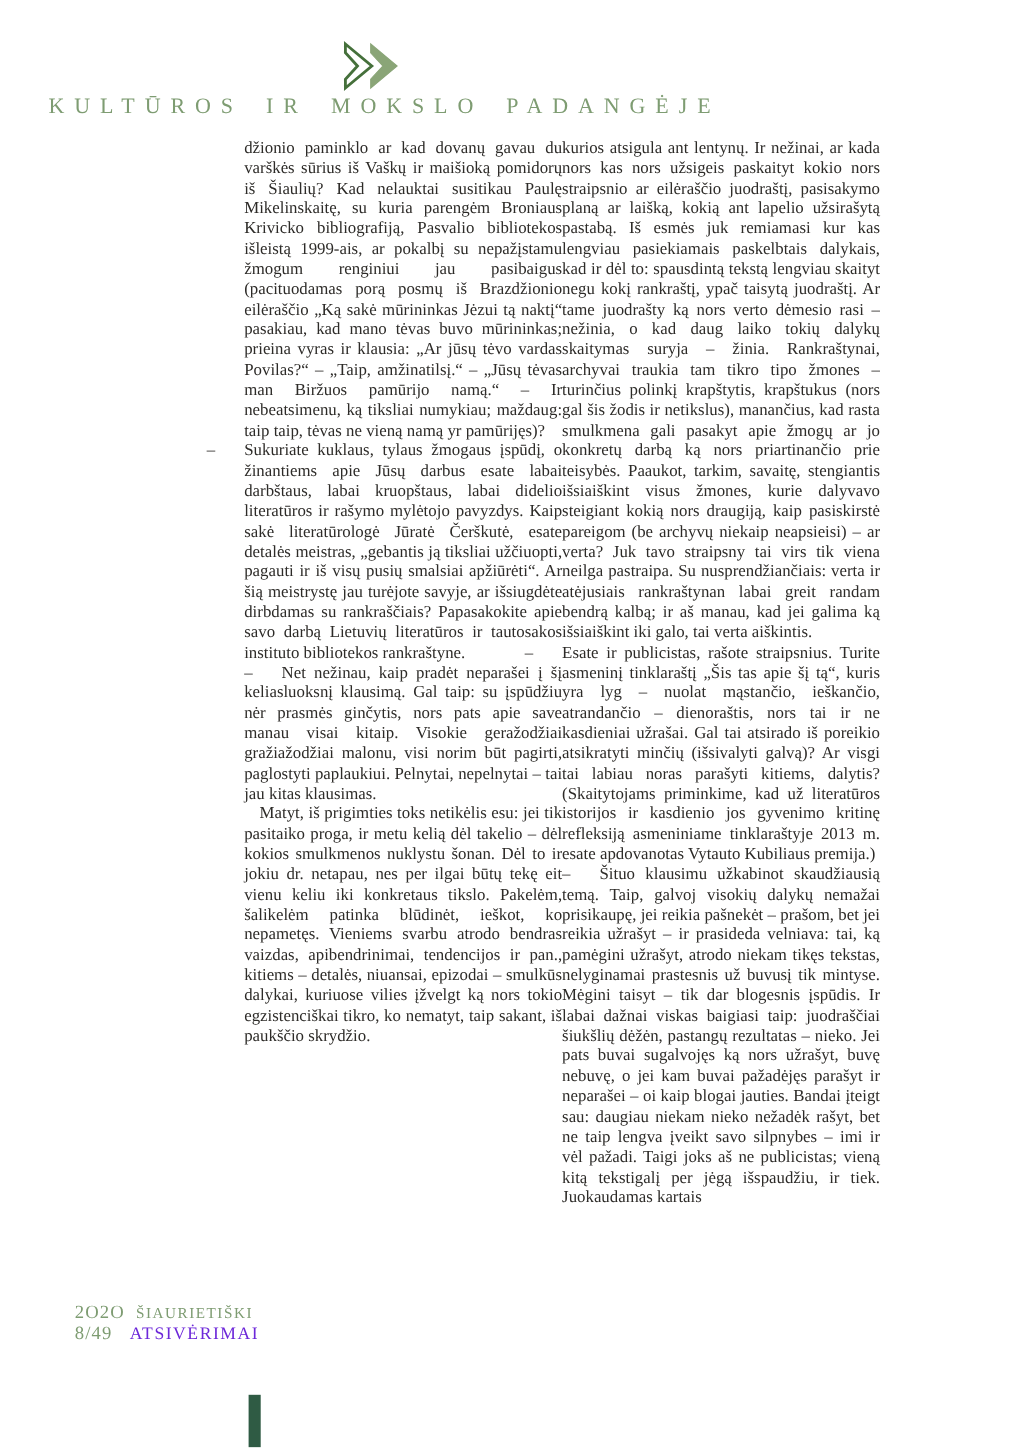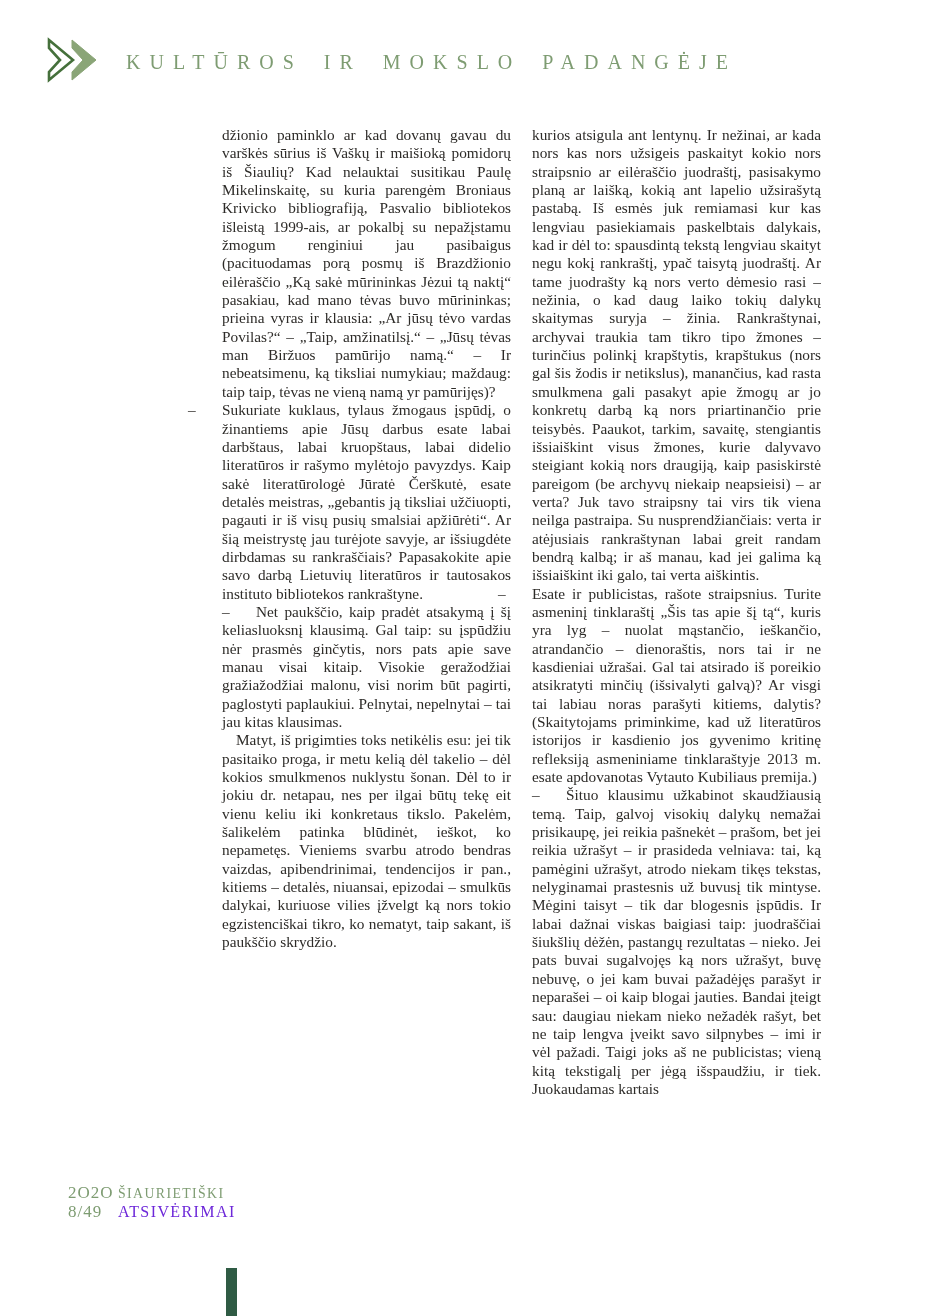--- a/index.html
+++ b/index.html
@@ -12,39 +12,39 @@
     font-family: "Liberation Serif", "DejaVu Serif", serif;
   }
 
   
   .header {
     position: absolute;
     left: 44px;
     top: 36px;
     display: flex;
     align-items: center;
+    flex-direction: column;
   }
   .chevron-wrap { width: 62px; height: 48px; margin-right: 20px; }
   .section-title {
     color: #7e9c72;
     font-size: 20px;
     letter-spacing: 9px;
     word-spacing: 7px;
     white-space: nowrap;
     transform: translateY(2px);
   }
 
   
   .content {
     position: absolute;
     left: 222px;
     top: 126px;
     width: 600px;
     display: flex;
-    gap: 21px;
   }
   .col {
     width: 289px;
     color: #2d2b28;
     font-size: 15.3px;
     line-height: 18.35px;
     text-align: justify;
   }
   .col p, .col div.q { margin: 0; padding: 0; }
   .p-ind { text-indent: 14px; }
@@ -65,20 +65,21 @@
   }
   .footer .num {
     color: #7e9c72;
     font-size: 17px;
     letter-spacing: 1px;
   }
   .footer .name1 {
     color: #7e9c72;
     font-size: 13.8px;
     letter-spacing: 1.4px;
+    text-align: center;
   }
   .footer .name2 {
     color: #6d28d9;
     font-size: 16px;
     letter-spacing: 1.4px;
   }
 
   
   .section-tab {
     position: absolute;
@@ -106,21 +107,21 @@
 
   <div class="content">
 
     <div class="col">
       <p>džionio paminklo ar kad dovanų gavau du varškės sūrius iš Vaškų ir maišioką pomidorų iš Šiaulių? Kad nelauktai susitikau Paulę Mikelinskaitę, su kuria parengėm Broniaus Krivicko bibliografiją, Pasvalio bibliotekos išleistą 1999-ais, ar pokalbį su nepažįstamu žmogum renginiui jau pasibaigus (pacituodamas porą posmų iš Brazdžionio eilėraščio „Ką sakė mūrininkas Jėzui tą naktį“ pasakiau, kad mano tėvas buvo mūrininkas; prieina vyras ir klausia: „Ar jūsų tėvo vardas Povilas?“ – „Taip, amžinatilsį.“ – „Jūsų tėvas man Biržuos pamūrijo namą.“ – Ir nebeatsimenu, ką tiksliai numykiau; maždaug: taip taip, tėvas ne vieną namą yr pamūrijęs)?</p>
       <div class="q">
         <span class="qdash">–</span>
         <span>Sukuriate kuklaus, tylaus žmogaus įspūdį, o žinantiems apie Jūsų darbus esate labai darbštaus, labai kruopštaus, labai didelio literatūros ir rašymo mylėtojo pavyzdys. Kaip sakė literatūrologė Jūratė Čerškutė, esate detalės meistras, „gebantis ją tiksliai užčiuopti, pagauti ir iš visų pusių smalsiai apžiūrėti“. Ar šią meistrystę jau turėjote savyje, ar išsiugdėte dirbdamas su rankraščiais? Papasakokite apie savo darbą Lietuvių literatūros ir tautosakos instituto bibliotekos rankraštyne.</span>
       </div>
       <p>
-        <span class="adash">–</span><span>Net paukščio, kaip pradėt atsakymą į šį keliasluoksnį klausimą. Gal taip: su įspūdžiu nėr prasmės ginčytis, nors pats apie save manau visai kitaip. Visokie geražodžiai gražiažodžiai malonu, visi norim būt pagirti, paglostyti paplaukiui. Pelnytai, nepelnytai – tai jau kitas klausimas.</span>
+        <span class="adash">–</span><span>Net nežinau, kaip pradėt neparašei į šį keliasluoksnį klausimą. Gal taip: su įspūdžiu nėr prasmės ginčytis, nors pats apie save manau visai kitaip. Visokie geražodžiai gražiažodžiai malonu, visi norim būt pagirti, paglostyti paplaukiui. Pelnytai, nepelnytai – tai jau kitas klausimas.</span>
       </p>
       <p class="p-ind">Matyt, iš prigimties toks netikėlis esu: jei tik pasitaiko proga, ir metu kelią dėl takelio – dėl kokios smulkmenos nuklystu šonan. Dėl to ir jokiu dr. netapau, nes per ilgai būtų tekę eit vienu keliu iki konkretaus tikslo. Pakelėm, šalikelėm patinka blūdinėt, ieškot, ko nepametęs. Vieniems svarbu atrodo bendras vaizdas, apibendrinimai, tendencijos ir pan., kitiems – detalės, niuansai, epizodai – smulkūs dalykai, kuriuose vilies įžvelgt ką nors tokio egzistenciškai tikro, ko nematyt, taip sakant, iš paukščio skrydžio.</p>
     </div>
 
     <div class="col">
       <p>kurios atsigula ant lentynų. Ir nežinai, ar kada nors kas nors užsigeis paskaityt kokio nors straipsnio ar eilėraščio juodraštį, pasisakymo planą ar laišką, kokią ant lapelio užsirašytą pastabą. Iš esmės juk remiamasi kur kas lengviau pasiekiamais paskelbtais dalykais, kad ir dėl to: spausdintą tekstą lengviau skaityt negu kokį rankraštį, ypač taisytą juodraštį. Ar tame juodrašty ką nors verto dėmesio rasi – nežinia, o kad daug laiko tokių dalykų skaitymas suryja – žinia. Rankraštynai, archyvai traukia tam tikro tipo žmones – turinčius polinkį krapštytis, krapštukus (nors gal šis žodis ir netikslus), manančius, kad rasta smulkmena gali pasakyt apie žmogų ar jo konkretų darbą ką nors priartinančio prie teisybės. Paaukot, tarkim, savaitę, stengiantis išsiaiškint visus žmones, kurie dalyvavo steigiant kokią nors draugiją, kaip pasiskirstė pareigom (be archyvų niekaip neapsieisi) – ar verta? Juk tavo straipsny tai virs tik viena neilga pastraipa. Su nusprendžiančiais: verta ir atėjusiais rankraštynan labai greit randam bendrą kalbą; ir aš manau, kad jei galima ką išsiaiškint iki galo, tai verta aiškintis.</p>
       <div class="q">
         <span class="qdash">–</span>
         <span>Esate ir publicistas, rašote straipsnius. Turite asmeninį tinklaraštį „Šis tas apie šį tą“, kuris yra lyg – nuolat mąstančio, ieškančio, atrandančio – dienoraštis, nors tai ir ne kasdieniai užrašai. Gal tai atsirado iš poreikio atsikratyti minčių (išsivalyti galvą)? Ar visgi tai labiau noras parašyti kitiems, dalytis? (Skaitytojams priminkime, kad už literatūros istorijos ir kasdienio jos gyvenimo kritinę refleksiją asmeniniame tinklaraštyje 2013 m. esate apdovanotas Vytauto Kubiliaus premija.)</span>
       </div>

